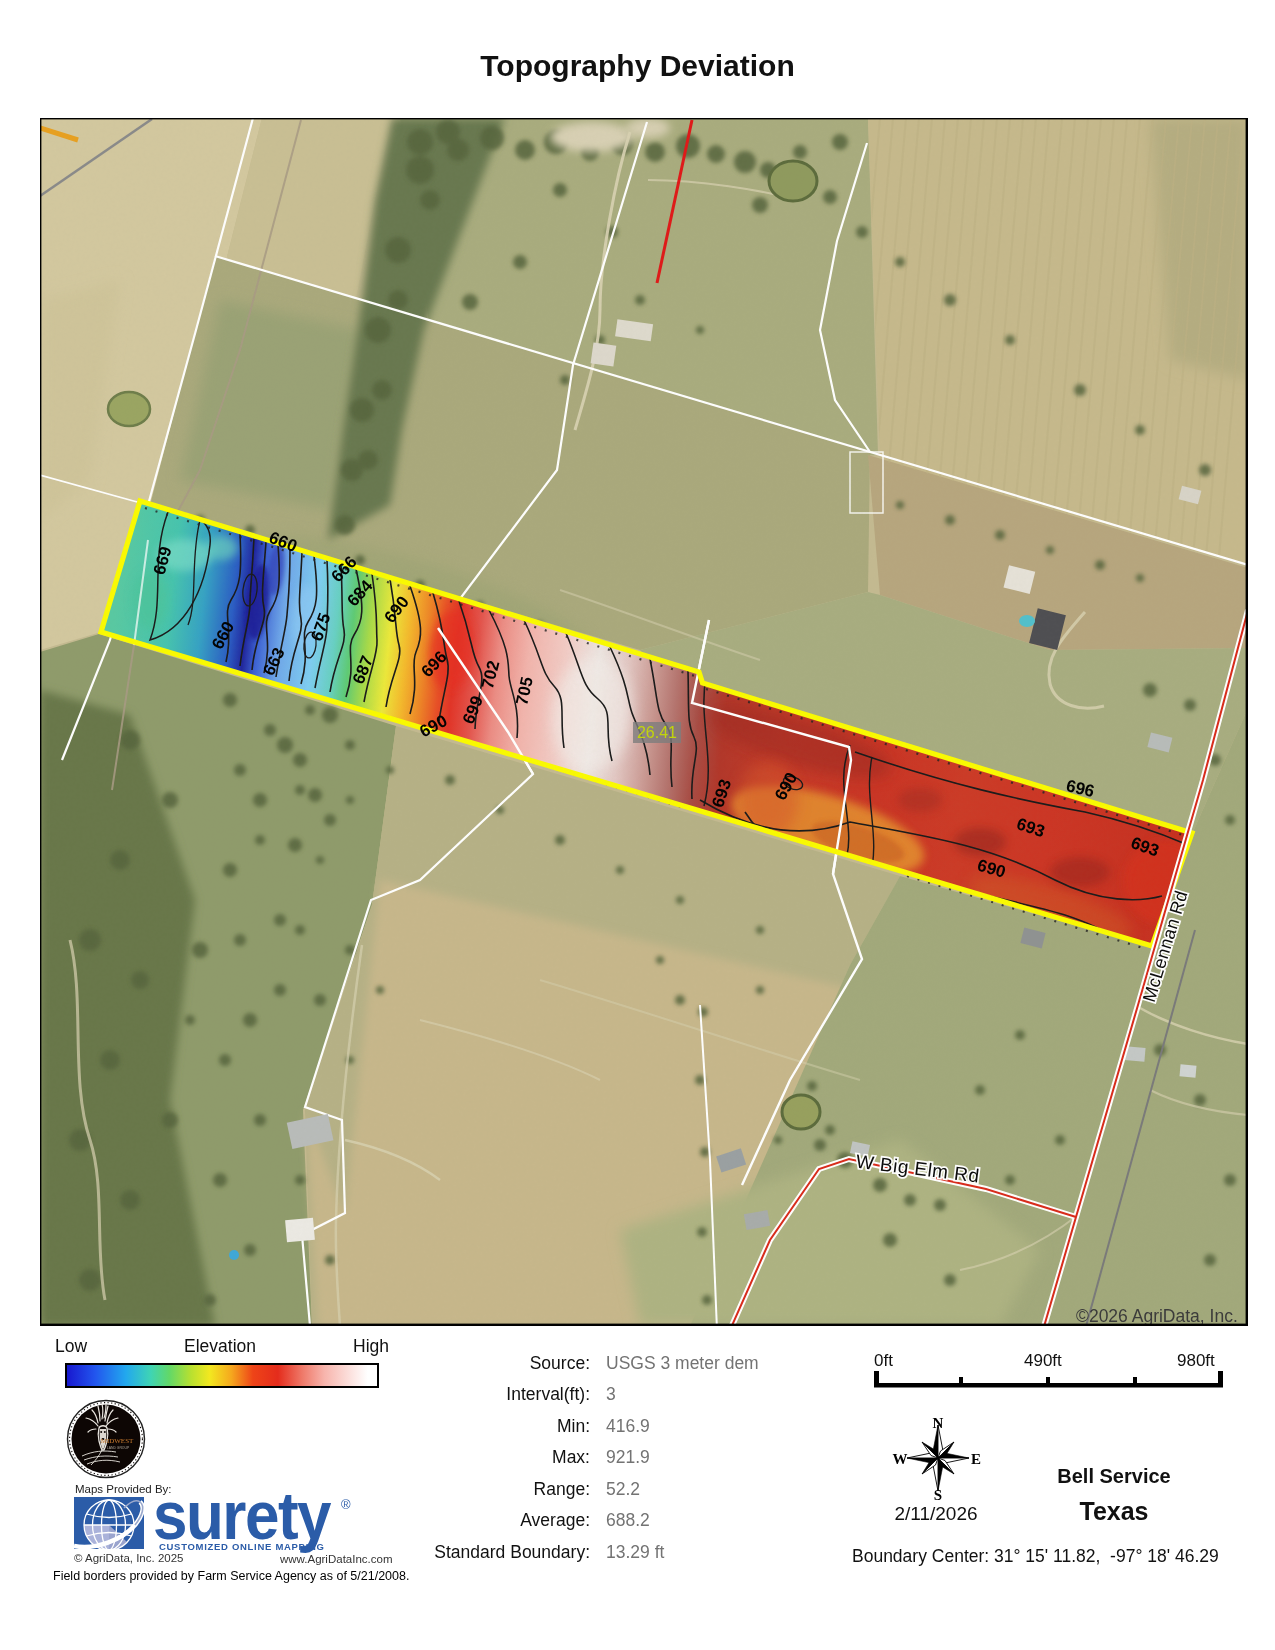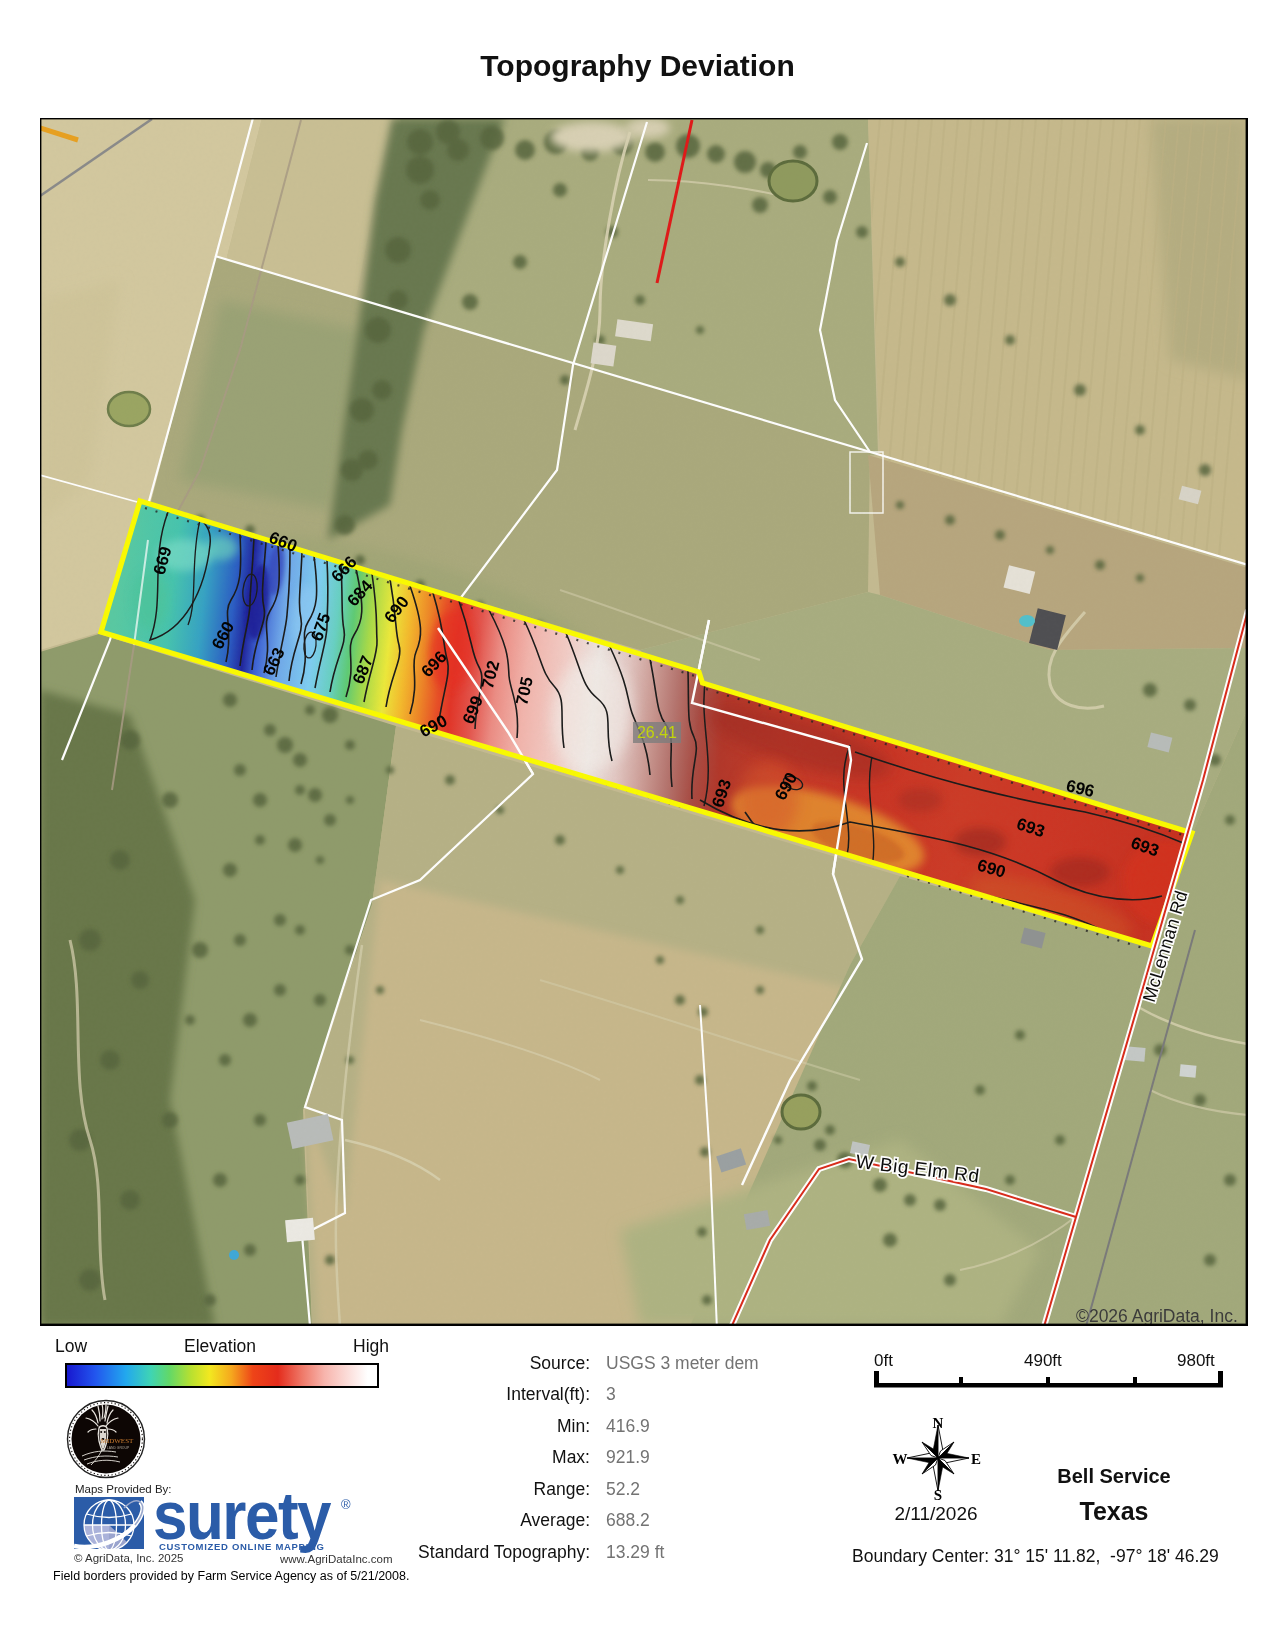--- a/index.html
+++ b/index.html
@@ -529,21 +529,21 @@
 <div class="stat-l" style="left:340px;top:1384px;">Interval(ft):</div>
 <div class="stat-v" style="left:606px;top:1384px;">3</div>
 <div class="stat-l" style="left:340px;top:1416px;">Min:</div>
 <div class="stat-v" style="left:606px;top:1416px;">416.9</div>
 <div class="stat-l" style="left:340px;top:1447px;">Max:</div>
 <div class="stat-v" style="left:606px;top:1447px;">921.9</div>
 <div class="stat-l" style="left:340px;top:1479px;">Range:</div>
 <div class="stat-v" style="left:606px;top:1479px;">52.2</div>
 <div class="stat-l" style="left:340px;top:1510px;">Average:</div>
 <div class="stat-v" style="left:606px;top:1510px;">688.2</div>
-<div class="stat-l" style="left:340px;top:1542px;">Standard Topography:</div>
+<div class="stat-l" style="left:340px;top:1542px;">Standard Boundary:</div>
 <div class="stat-v" style="left:606px;top:1542px;">13.29 ft</div>
 
 <div class="abs" style="left:874px;top:1351px;font-size:17px;color:#111;">0ft</div>
 <div class="abs" style="left:1024px;top:1351px;font-size:17px;color:#111;">490ft</div>
 <div class="abs" style="left:1177px;top:1351px;font-size:17px;color:#111;">980ft</div>
 <svg class="abs" style="left:870px;top:1368px;" width="360" height="22" viewBox="0 0 360 22">
 <rect x="4" y="15" width="349" height="4.5" fill="#000"></rect>
 <rect x="4" y="3" width="5" height="16" fill="#000"></rect>
 <rect x="348" y="3" width="5" height="16" fill="#000"></rect>
 <rect x="89" y="9" width="4" height="10" fill="#000"></rect>

